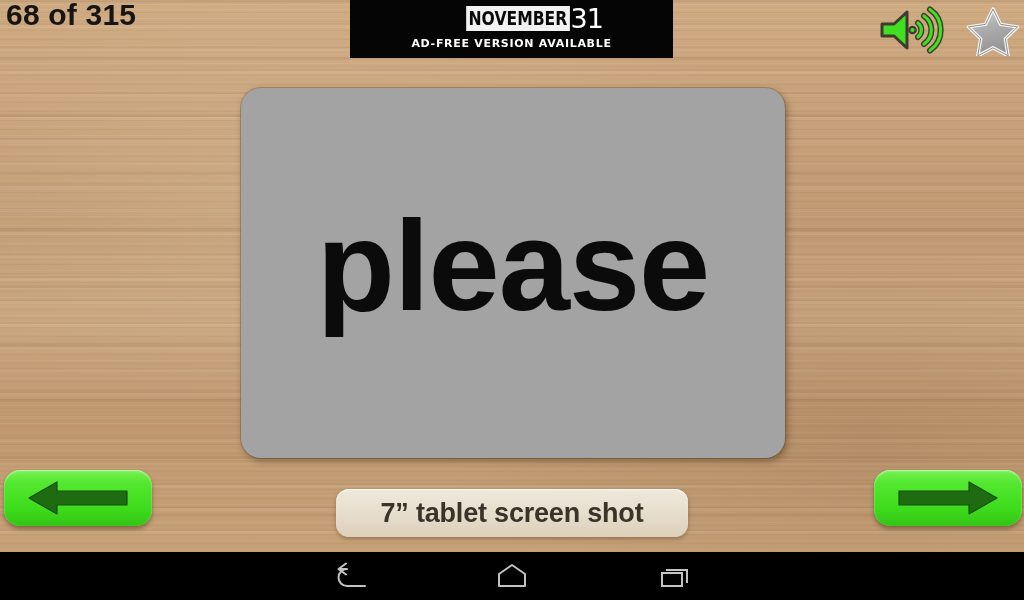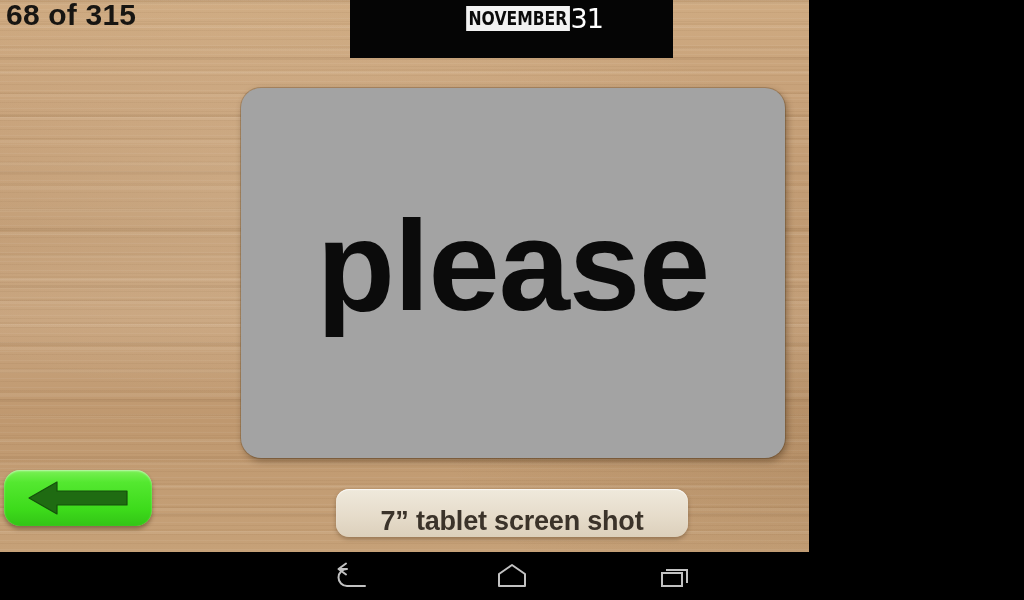--- a/index.html
+++ b/index.html
@@ -2,21 +2,21 @@
 <html><head>
 <meta charset="utf-8">
 <style>
   * { margin:0; padding:0; box-sizing:border-box; }
   html, body {
     width:1024px; height:600px; overflow:hidden;
     font-family:"Liberation Sans", sans-serif;
     background:#000;
   }
   #screen {
-    position:relative; width:809px; height:600px; overflow:hidden;
+    position:relative; width:1024px; height:600px; overflow:hidden;
   }
 
   
   #wood {
     position:absolute; left:0; top:0; width:1024px; height:552px;
     background-color:#c5a077;
     background-image:
       repeating-linear-gradient(to bottom,
         rgba(255,255,255,0.055) 0px, rgba(255,255,255,0.055) 1px,
         rgba(0,0,0,0.00) 1px, rgba(0,0,0,0.00) 3px,
@@ -104,21 +104,21 @@
   }
   #prev-button { left:4px; }
   #next-button { left:874px; }
 
   
   #caption-pill {
     position:absolute; left:336px; top:489px; width:352px; height:48px;
     border-radius:13px;
     background:linear-gradient(to bottom,#efe9dc 0%, #e6dccb 55%, #dcd0bb 100%);
     box-shadow:0 2px 4px rgba(60,38,15,0.35), inset 0 1px 1px rgba(255,255,255,0.8);
-    display:flex; align-items:flex-end; justify-content:center;
+    display:flex; align-items:center; justify-content:center;
   }
   #caption-text {
     font-size:27px; font-weight:bold; color:#3b332a; white-space:nowrap;
     letter-spacing:-0.2px;
   }
 
   
   #android-navbar {
     position:absolute; left:0; top:552px; width:1024px; height:48px;
     background:#000000;
@@ -138,20 +138,21 @@
 
   <div id="wood"></div>
 
   <div id="counter">68 of 315</div>
 
   <div id="ad-banner">
     <div id="ad-logo">
       <span id="ad-logo-box">NOVEMBER</span>
       <span id="ad-logo-num">31</span>
     </div>
+    <div id="ad-sub">AD-FREE VERSION AVAILABLE</div>
   </div>
 
   <div id="sound-icon">
     <svg viewBox="0 0 70 48" width="70" height="48">
       <path d="M8 18 L20 18 L33 6 L33 42 L20 30 L8 30 Z" fill="#3ee01f" stroke="#3f3b30" stroke-width="3" stroke-linejoin="round"></path>
       <circle cx="38.5" cy="24" r="3.2" fill="#3ee01f" stroke="#3f3b30" stroke-width="2.2"></circle>
       <path d="M44 17 A9 9 0 0 1 44 31" fill="none" stroke="#3f3b30" stroke-width="6" stroke-linecap="round"></path>
       <path d="M44 17 A9 9 0 0 1 44 31" fill="none" stroke="#3ee01f" stroke-width="3.2" stroke-linecap="round"></path>
       <path d="M50 10 A17 17 0 0 1 50 38" fill="none" stroke="#3f3b30" stroke-width="6" stroke-linecap="round"></path>
       <path d="M50 10 A17 17 0 0 1 50 38" fill="none" stroke="#3ee01f" stroke-width="3.2" stroke-linecap="round"></path>

